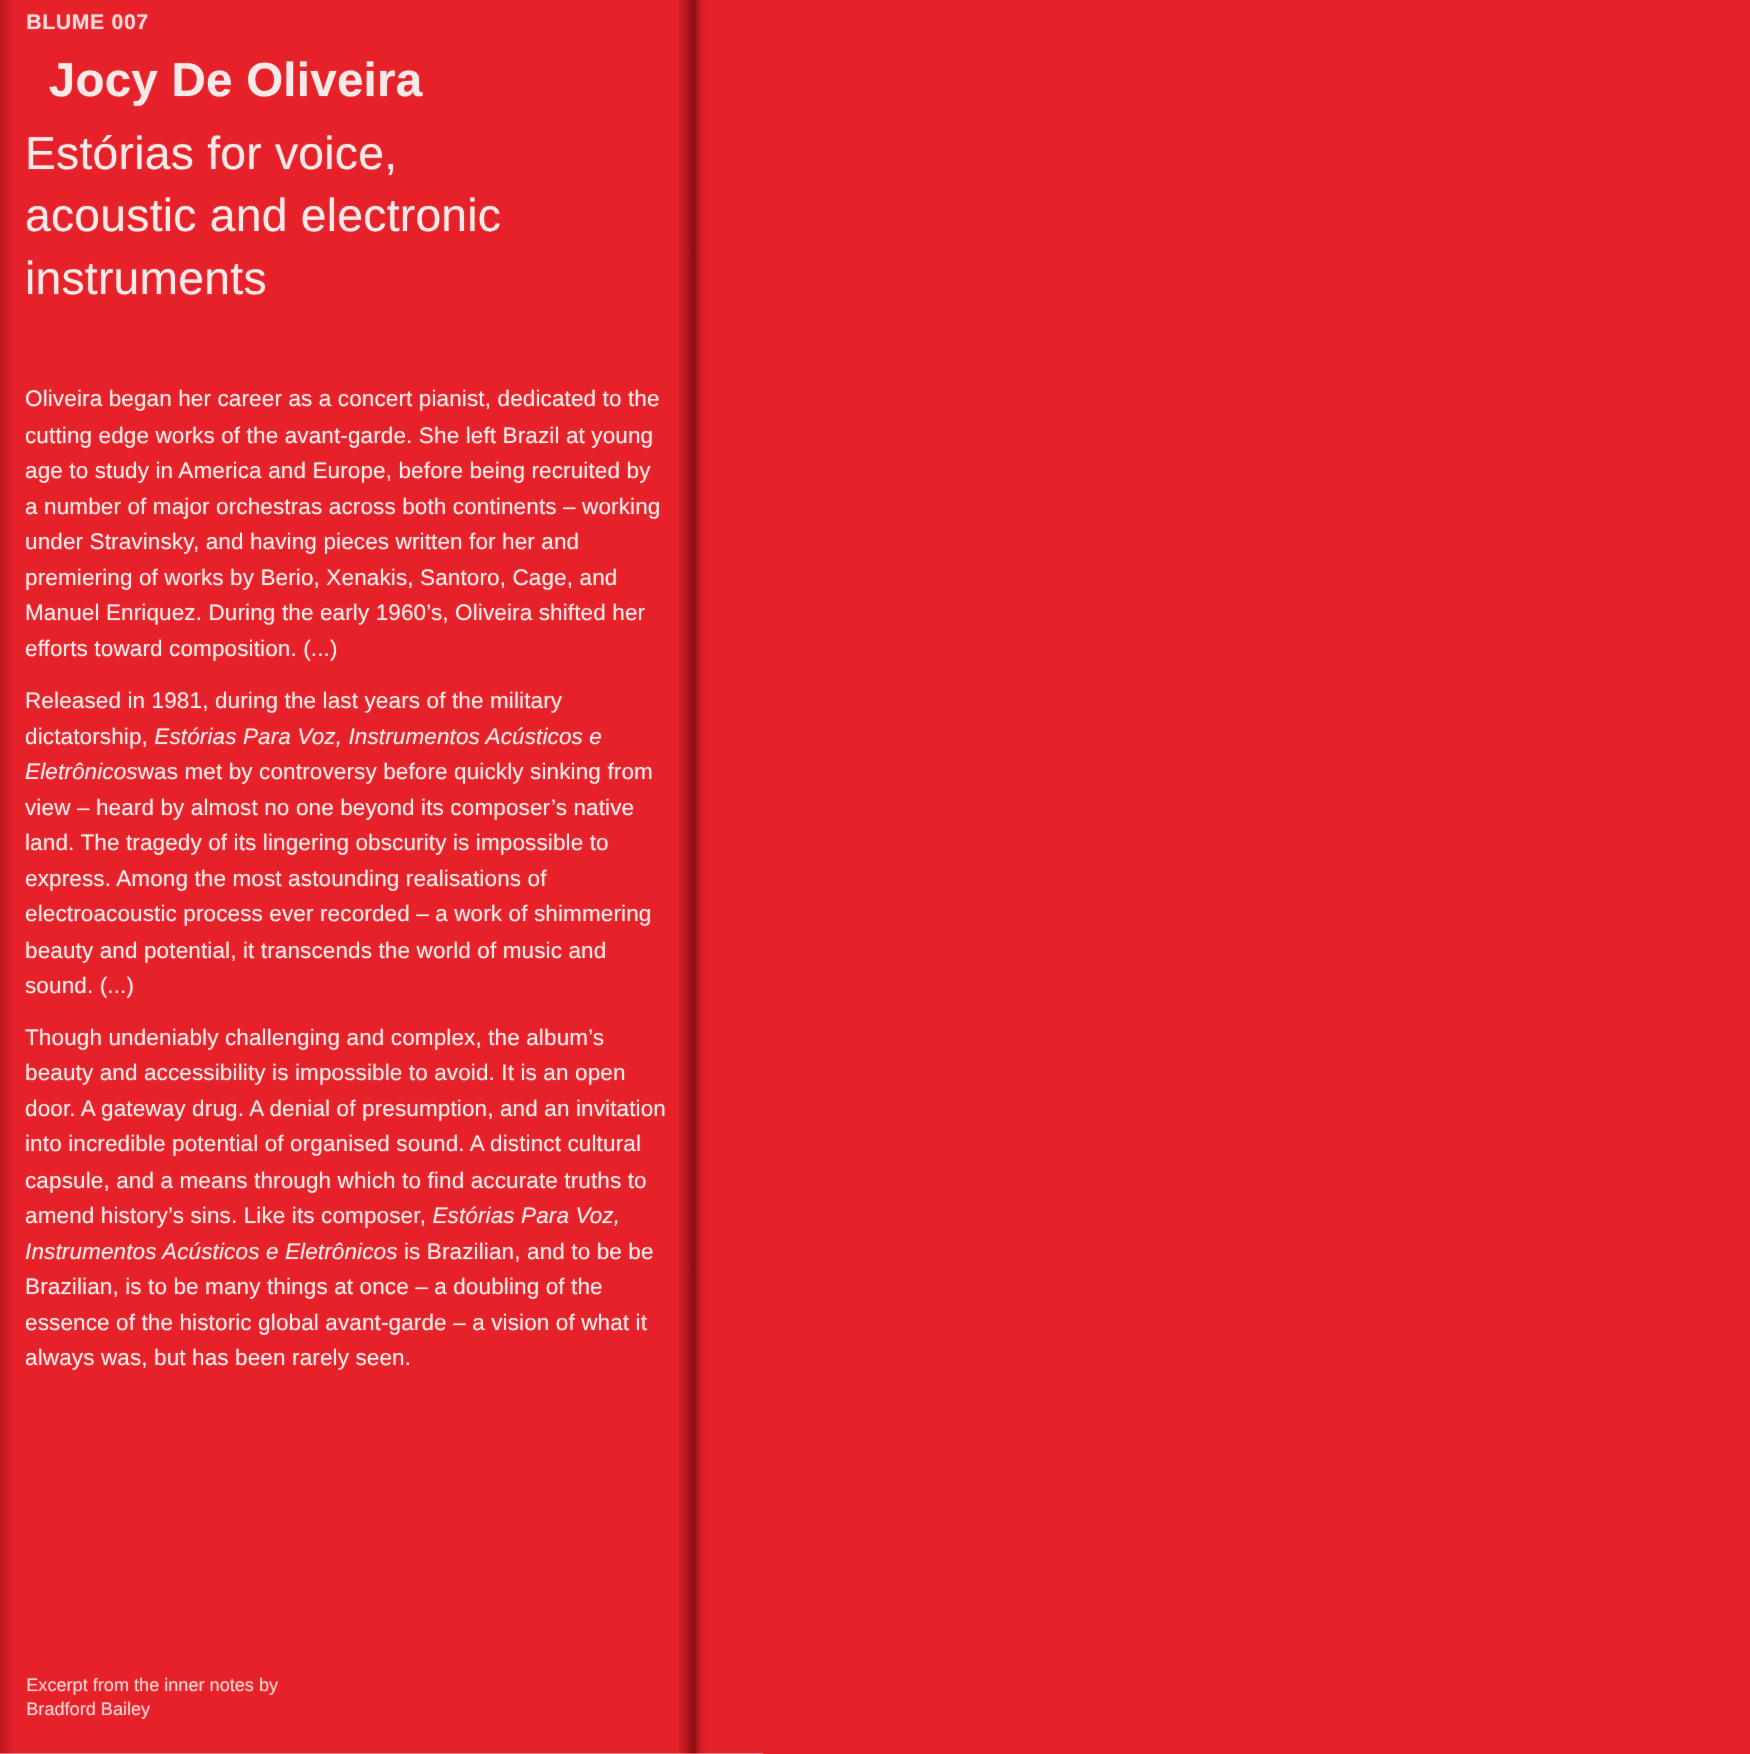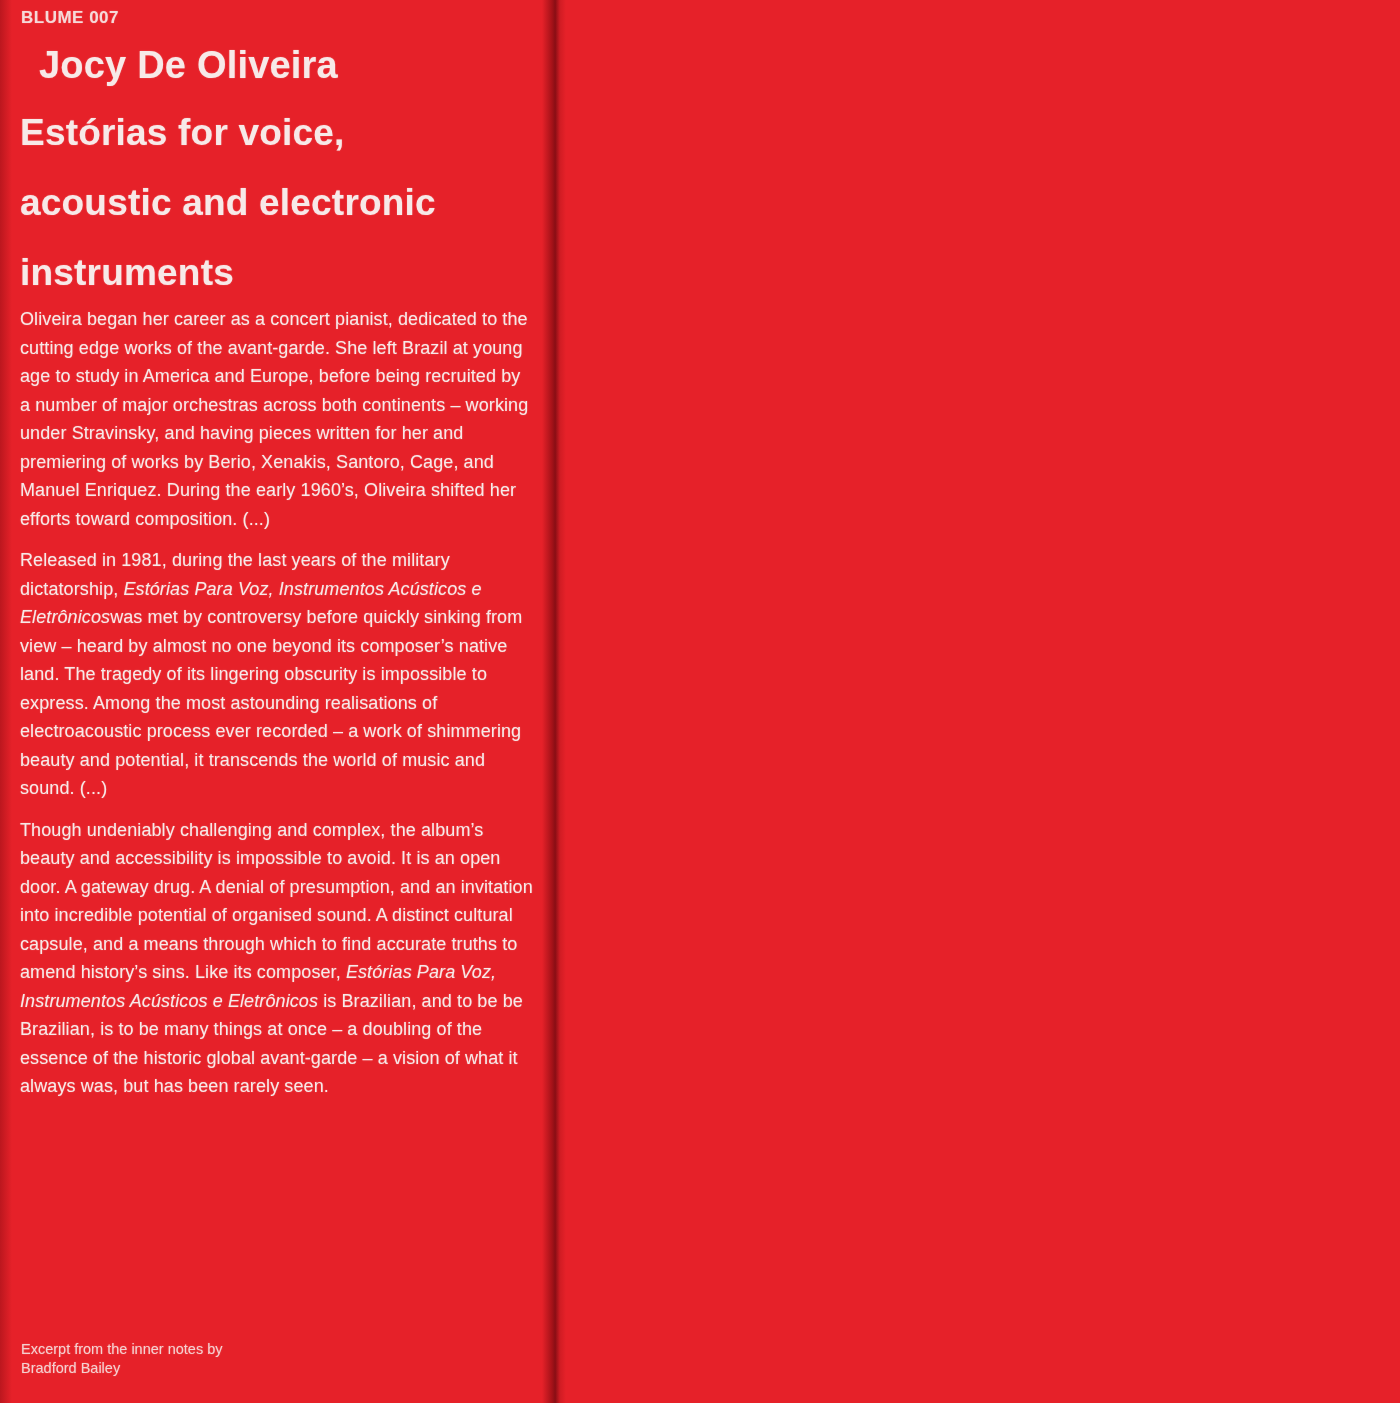--- a/index.html
+++ b/index.html
@@ -55,22 +55,22 @@
     left: 20px; top: 44px;
     font-size: 38px;
     font-weight: bold;
     letter-spacing: 0.2px;
     margin-left: 19px;
   }
   .album-title {
     position: absolute;
     left: 20px; top: 98px;
     font-size: 37px;
-    font-weight: bold;
-    line-height: 70px;
+    font-weight: normal;
+    line-height: 50px;
     white-space: pre-line;
     letter-spacing: 0.2px;
   }
   .body-copy {
     position: absolute;
     left: 20px; top: 305px;
     width: 515px;
     font-size: 18px;
     line-height: 28.5px;
     letter-spacing: 0.1px;

